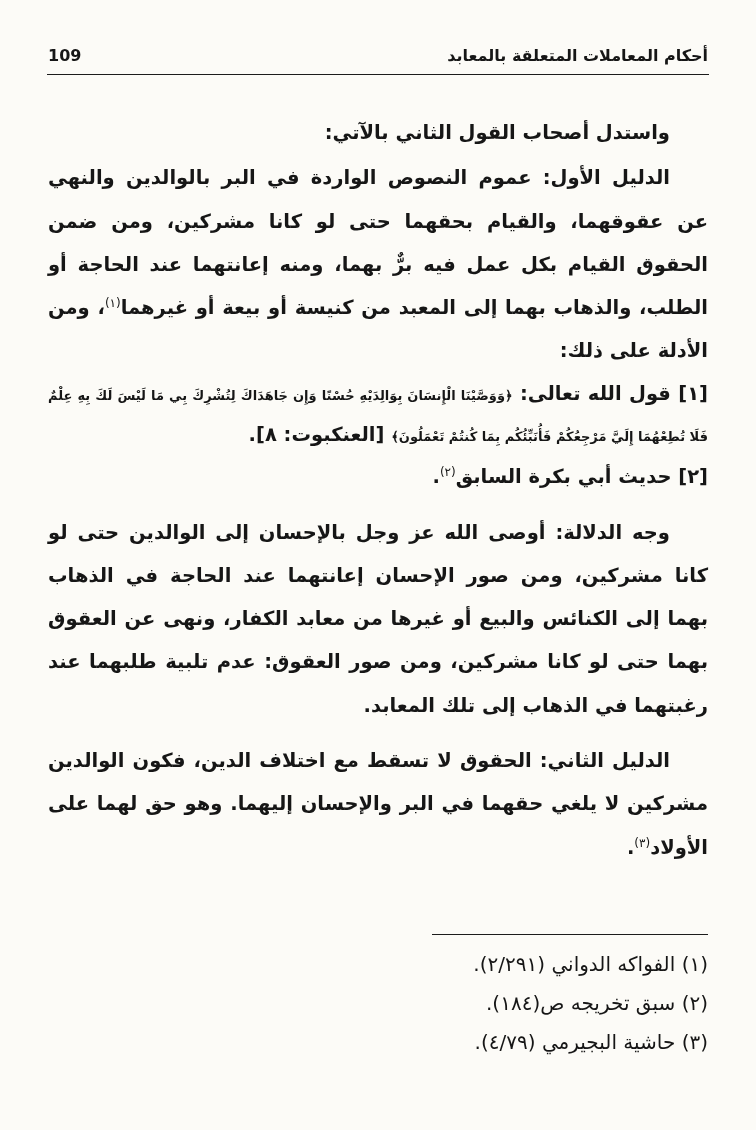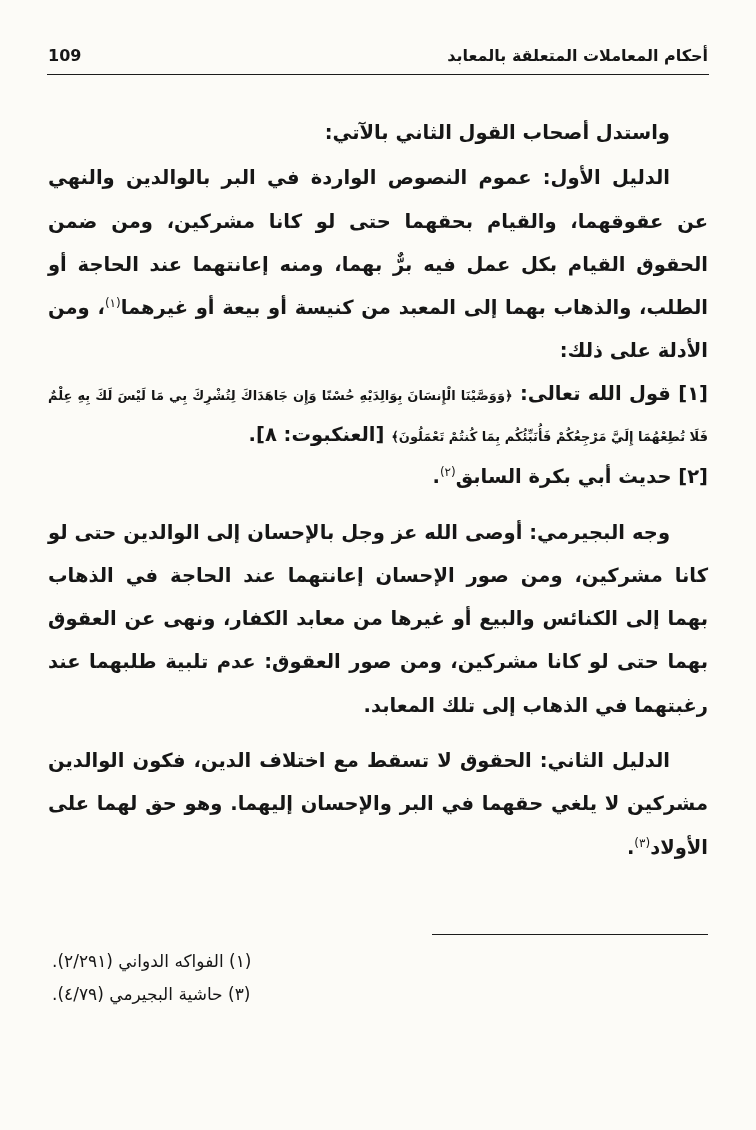--- a/index.html
+++ b/index.html
@@ -57,23 +57,23 @@
     font-size: 13px;
     letter-spacing: 0.2px;
   }
 
   
   .footnotes {
     position: absolute;
     top: 934px;
     right: 48px;
     left: 48px;
-    font-size: 17px;
+    font-size: 20px;
     line-height: 1.95;
-    text-align: left;
+    text-align: right;
   }
   .footnote-rule {
     width: 276px;
     margin: 0 0 10px auto; 
     margin-right: 0;
     border-bottom: 1.5px solid var(--rule, #1c1c1c);
   }
   .footnote { padding-left: 4px; }
 </style>
 </head>
@@ -91,25 +91,26 @@
   <main class="body-text">
 
     <p class="para intro">واستدل أصحاب القول الثاني بالآتي:</p>
 
     <p class="para indent"><span class="run run-bold">الدليل الأول: </span><span class="run run-normal">عموم النصوص الواردة في البر بالوالدين والنهي عن عقوقهما، والقيام بحقهما حتى لو كانا مشركين، ومن ضمن الحقوق القيام بكل عمل فيه برٌّ بهما، ومنه إعانتهما عند الحاجة أو الطلب، والذهاب بهما إلى المعبد من كنيسة أو بيعة أو غيرهما</span><span class="run run-sup">(١)</span><span class="run run-normal">، ومن الأدلة على ذلك:</span></p>
 
     <p class="para quran-para"><span class="run run-normal">[١] قول الله تعالى: </span><span class="run run-quran">﴿وَوَصَّيْنَا الْإِنسَانَ بِوَالِدَيْهِ حُسْنًا وَإِن جَاهَدَاكَ لِتُشْرِكَ بِي مَا لَيْسَ لَكَ بِهِ عِلْمٌ فَلَا تُطِعْهُمَا إِلَيَّ مَرْجِعُكُمْ فَأُنَبِّئُكُم بِمَا كُنتُمْ تَعْمَلُونَ﴾</span><span class="run run-normal"> [العنكبوت: ٨].</span></p>
 
     <p class="para"><span class="run run-normal">[٢] حديث أبي بكرة السابق</span><span class="run run-sup">(٢)</span><span class="run run-normal">.</span></p>
 
-    <p class="para indent spaced"><span class="run run-bold">وجه البجيرمي: </span><span class="run run-normal">أوصى الله عز وجل بالإحسان إلى الوالدين حتى لو كانا مشركين، ومن صور الإحسان إعانتهما عند الحاجة في الذهاب بهما إلى الكنائس والبيع أو غيرها من معابد الكفار، ونهى عن العقوق بهما حتى لو كانا مشركين، ومن صور العقوق: عدم تلبية طلبهما عند رغبتهما في الذهاب إلى تلك المعابد.</span></p>
+    <p class="para indent spaced"><span class="run run-bold">وجه الدلالة: </span><span class="run run-normal">أوصى الله عز وجل بالإحسان إلى الوالدين حتى لو كانا مشركين، ومن صور الإحسان إعانتهما عند الحاجة في الذهاب بهما إلى الكنائس والبيع أو غيرها من معابد الكفار، ونهى عن العقوق بهما حتى لو كانا مشركين، ومن صور العقوق: عدم تلبية طلبهما عند رغبتهما في الذهاب إلى تلك المعابد.</span></p>
 
     <p class="para indent spaced"><span class="run run-bold">الدليل الثاني: </span><span class="run run-normal">الحقوق لا تسقط مع اختلاف الدين، فكون الوالدين مشركين لا يلغي حقهما في البر والإحسان إليهما. وهو حق لهما على الأولاد</span><span class="run run-sup">(٣)</span><span class="run run-normal">.</span></p>
 
   </main>
 
   <footer class="footnotes">
     <div class="footnote-rule"></div>
     <div class="footnote">(١) الفواكه الدواني (٢/٢٩١).</div>
+    <div class="footnote">(٢) سبق تخريجه ص(١٨٤).</div>
     <div class="footnote">(٣) حاشية البجيرمي (٤/٧٩).</div>
   </footer>
 
 </div>
 
 </body></html>

